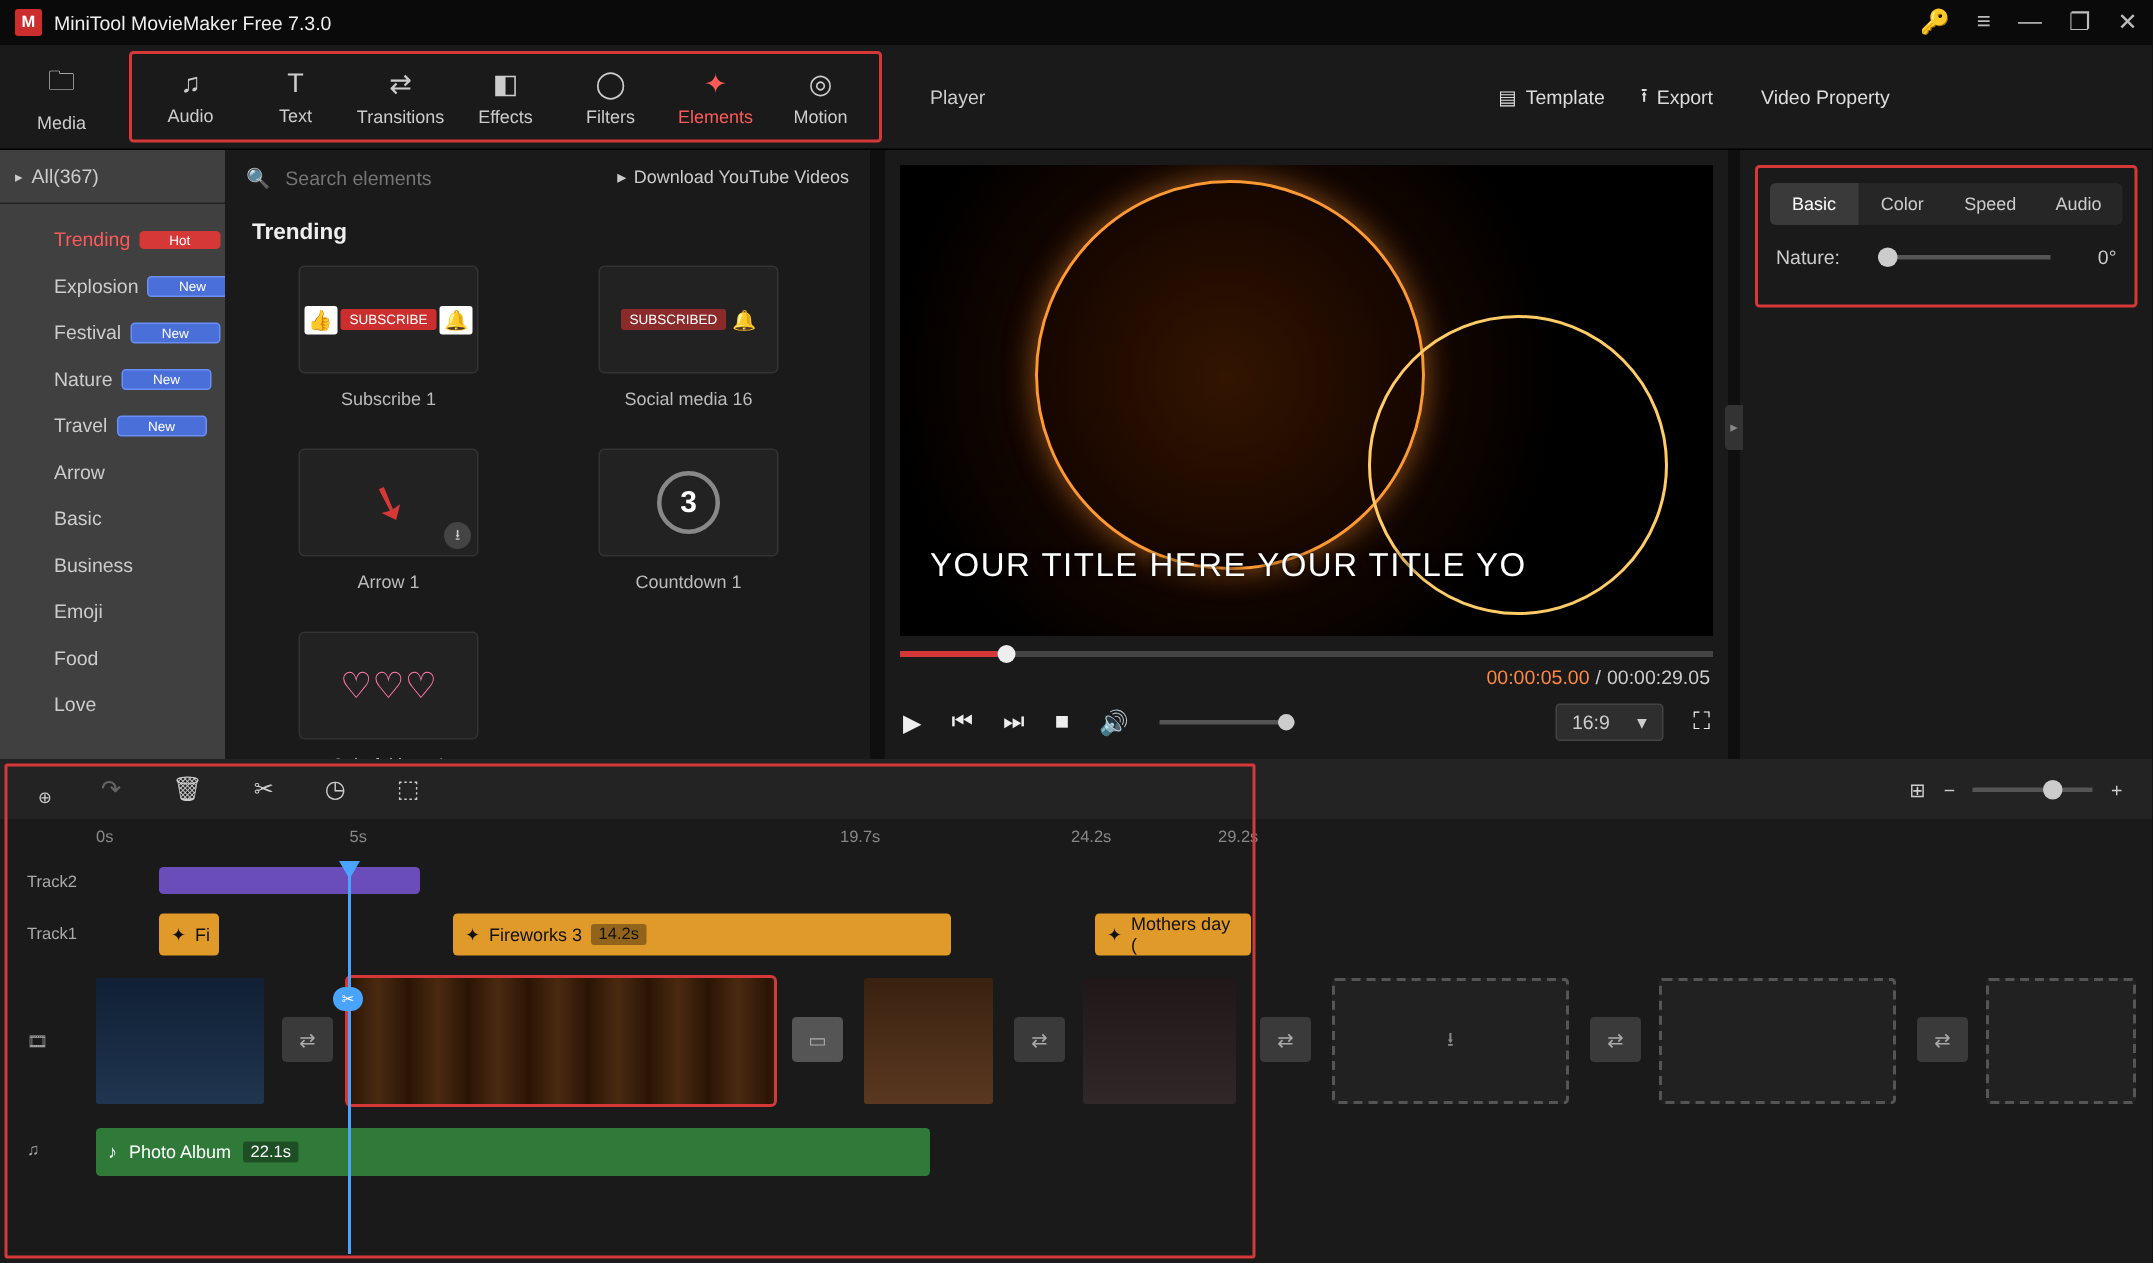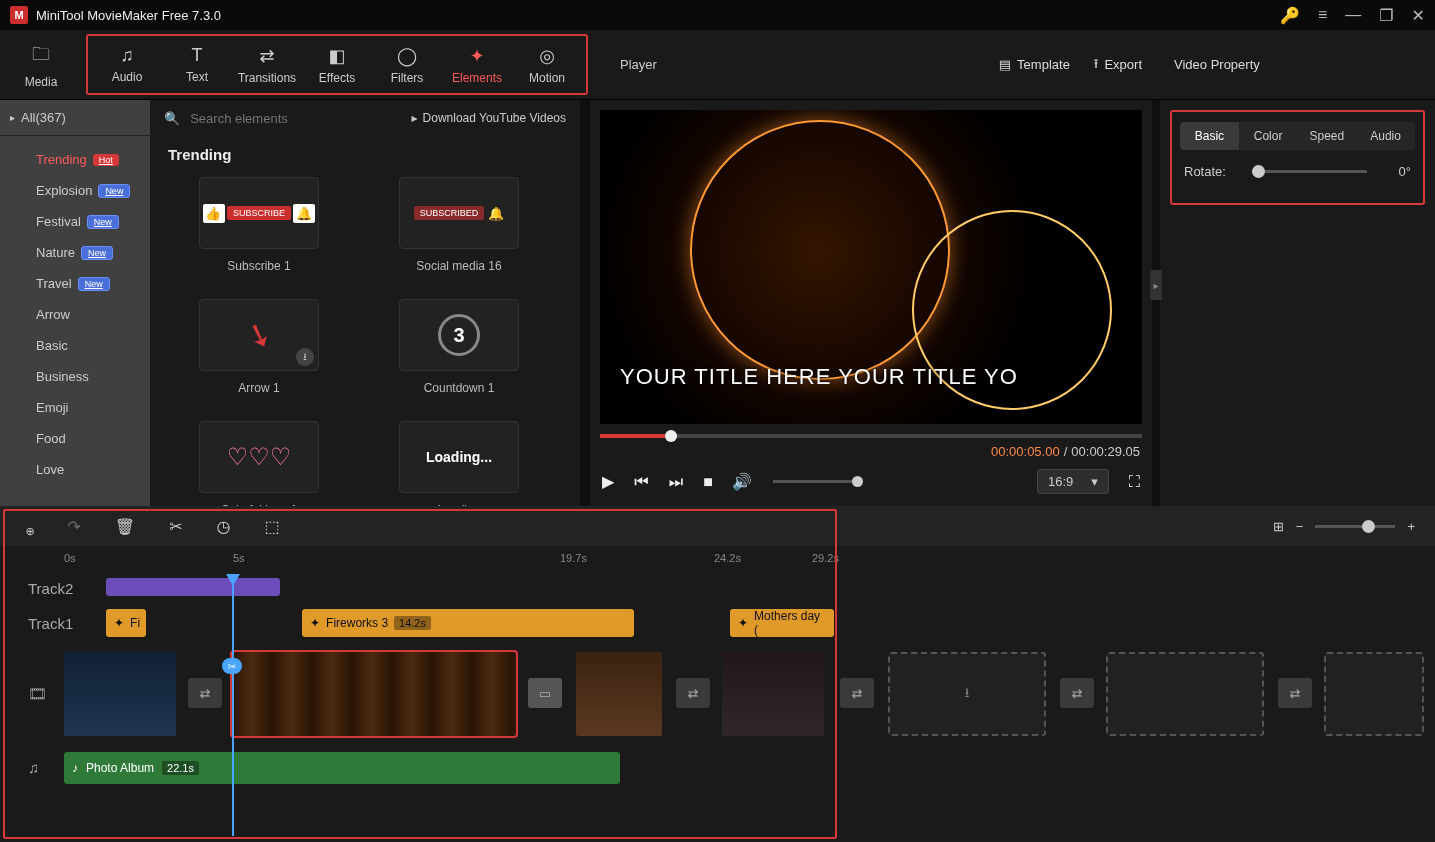--- a/index.html
+++ b/index.html
@@ -20,21 +20,21 @@
 .hdr-btn { display:flex; align-items:center; gap:6px; color:#ddd; margin-left:24px; cursor:pointer; }
 .prop-header { width:275px; display:flex; align-items:center; padding:0 14px; color:#ddd; }
 .middle { display:flex; height:406px; }
 .left-panel { width:150px; background:#404040; overflow:hidden; }
 .cat-head { height:36px; display:flex; align-items:center; padding:0 10px; color:#ccc; font-size:13px; border-bottom:1px solid #222; }
 .cat-head::before { content:'▸'; margin-right:6px; font-size:10px; }
 .cat-list { padding:8px 0; height:370px; overflow:hidden; position:relative; }
 .cat-list::-webkit-scrollbar { width:6px; }
 .cat-item { padding:8px 14px 8px 36px; color:#ccc; font-size:13px; cursor:pointer; display:flex; align-items:center; gap:6px; }
 .cat-item.active { color:#ff5a5a; }
-.badge { font-size:9px; padding:1px 6px; border-radius:3px; color:#fff;text-decoration:underline; }
+.badge { font-size:9px; padding:1px 20px; border-radius:3px; color:#fff; }
 .b-hot { background:#d63838; }
 .b-new { background:#4a6fd8; border:1px solid #6a8ff8; }
 .gallery-panel { flex:1; background:#1a1a1a; padding:0 14px; position:relative; max-width:430px;}
 .search-row { height:36px; display:flex; align-items:center; gap:10px; }
 .search-row input { background:transparent; border:none; outline:none; color:#999; font-size:13px; flex:1; }
 .search-ico { color:#888; }
 .dl-link { margin-left:auto; color:#ccc; font-size:12px; display:flex; align-items:center; gap:5px; cursor:pointer;}
 .sect-title { color:#eee; font-size:15px; font-weight:bold; padding:10px 4px 14px; }
 .grid { display:flex; flex-wrap:wrap; gap:26px 50px; padding-left:20px; }
 .card { width:150px; }
@@ -77,21 +77,21 @@
 .tl-highlight { position:absolute; left:3px; top:3px; width:834px; height:330px; border:2px solid #d63838; border-radius:2px; pointer-events:none; z-index:20; }
 .tl-toolbar { height:40px; display:flex; align-items:center; padding:0 20px; gap:34px; background:#232323; }
 .tl-tool { color:#ccc; font-size:16px; cursor:pointer; }
 .tl-zoom { margin-left:auto; display:flex; align-items:center; gap:12px; color:#ccc; }
 .zoom-slider { width:80px; height:3px; background:#555; position:relative; }
 .zoom-slider::after { content:''; position:absolute; left:58%; top:-5px; width:13px; height:13px; border-radius:50%; background:#ccc; }
 .tl-ruler { height:30px; display:flex; position:relative; padding-left:60px; color:#888; font-size:11px; }
 .ruler-mark { position:absolute; top:6px; }
 .tl-tracks { position:relative; }
 .track { height:46px; display:flex; align-items:center; position:relative; }
-.track-label { width:60px; padding-left:28px; color:#aaa; font-size:15px; }
+.track-label { width:60px; padding-left:18px; color:#aaa; font-size:11px; }
 .track-content { flex:1; position:relative; height:100%; }
 .clip { position:absolute; height:28px; top:9px; border-radius:3px; display:flex; align-items:center; padding:0 8px; gap:6px; font-size:12px; overflow:hidden; }
 .clip-purple { background:#6a4db8; }
 .clip-orange { background:#e09a2a; color:#111; }
 .clip-dur { background:rgba(0,0,0,.35); padding:1px 5px; border-radius:2px; font-size:11px; }
 .video-track { height:96px; }
 .video-track .track-label { display:flex; align-items:center; }
 .vclip { position:absolute; top:6px; height:84px; border-radius:2px; overflow:hidden; }
 .vclip.sel { outline:2px solid #d63838; }
 .vclip-bg { width:100%; height:100%; background:linear-gradient(90deg,#2a1505,#4a2a10,#2a1505); background-size:40px 100%; }
@@ -261,26 +261,20 @@
             </div>
           </div>
         <div class="card-label">Countdown 1</div>
       </div>
       <div class="card">
         <div class="thumb">
             <span style="color:#ff77aa;font-size:24px">♡♡♡</span>
           </div>
         <div class="card-label">Colorful love 1</div>
       </div>
-      <div class="card">
-        <div class="thumb">
-            <div style="color:#fff;font-size:14px;font-weight:bold">Loading...</div>
-          </div>
-        <div class="card-label">Loading</div>
-      </div>
     </div>
   </div>
 
   <div class="player-panel">
     <div class="video-area">
       <div class="ferris">
         <div class="wheel w1"></div>
         <div class="wheel w2"></div>
         <div class="video-title">YOUR TITLE HERE YOUR TITLE YO</div>
       </div>
@@ -312,21 +306,21 @@
   <div class="prop-panel">
     <div class="expand-handle">▸</div>
     <div class="prop-inner">
       <div class="prop-tabs">
         <div class="prop-tab active">Basic</div>
         <div class="prop-tab">Color</div>
         <div class="prop-tab">Speed</div>
         <div class="prop-tab">Audio</div>
       </div>
       <div class="prop-row">
-        <div class="prop-lbl">Rotate:</div>
+        <div class="prop-lbl">Nature:</div>
         <div class="slider">
             <div class="slider-knob"></div>
           </div>
         <div style="width:30px;text-align:right">0°</div>
       </div>
     </div>
     <div class="reset-btn">Reset</div>
   </div>
 </div>
 

